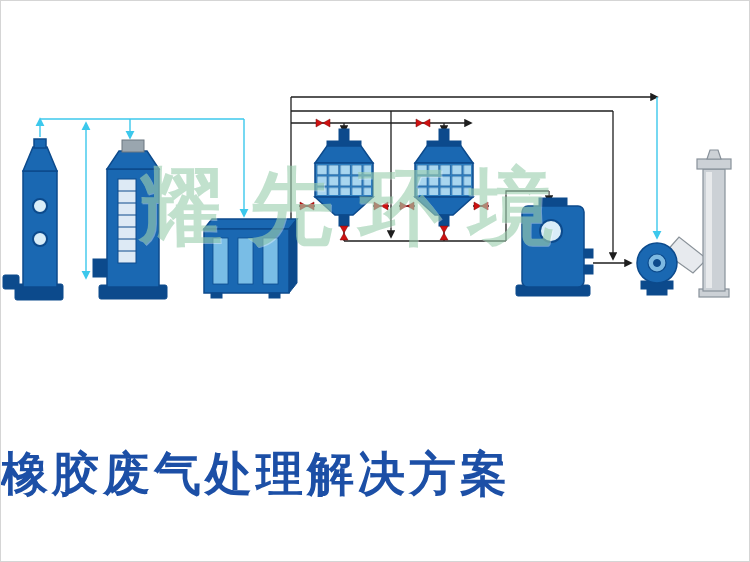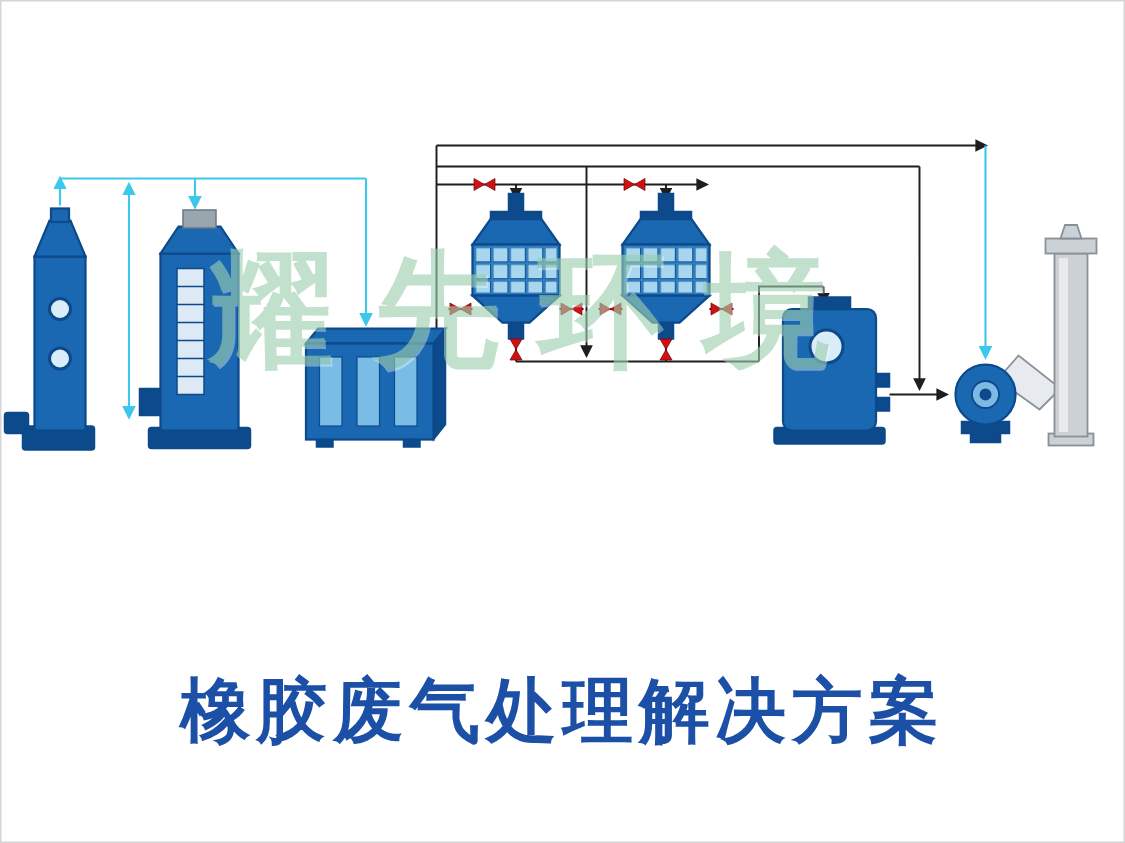--- a/index.html
+++ b/index.html
@@ -35,21 +35,21 @@
   
   .watermark{
     position:absolute;left:138px;top:150px;z-index:5;pointer-events:none;
     font-family:"Liberation Serif","DejaVu Serif",serif;
     font-size:84px;font-weight:700;letter-spacing:26px;white-space:nowrap;
     color:var(--watermark-green);opacity:.62;
     text-shadow:1px 1px 0 rgba(255,255,255,.6);
   }
   .title{
     position:absolute;left:0;right:0;top:442px;z-index:6;
-    text-align:center;font-family:"Liberation Serif","DejaVu Serif",serif;
+    text-align:left;font-family:"Liberation Serif","DejaVu Serif",serif;
     font-size:47px;font-weight:700;letter-spacing:4px;
     color:var(--title-blue);
   }
 </style>
 </head>
 <body>
 
 <div class="page">
 
   <svg width="750" height="420" viewBox="0 0 750 420">

